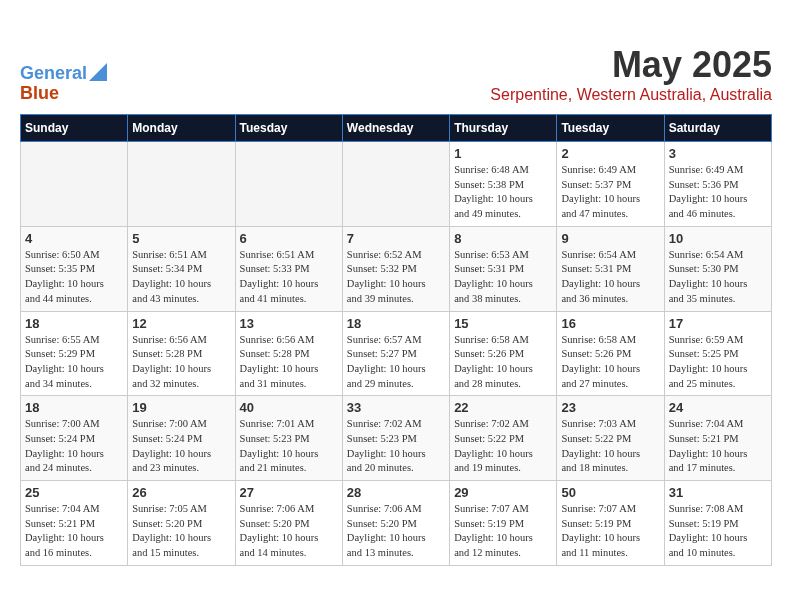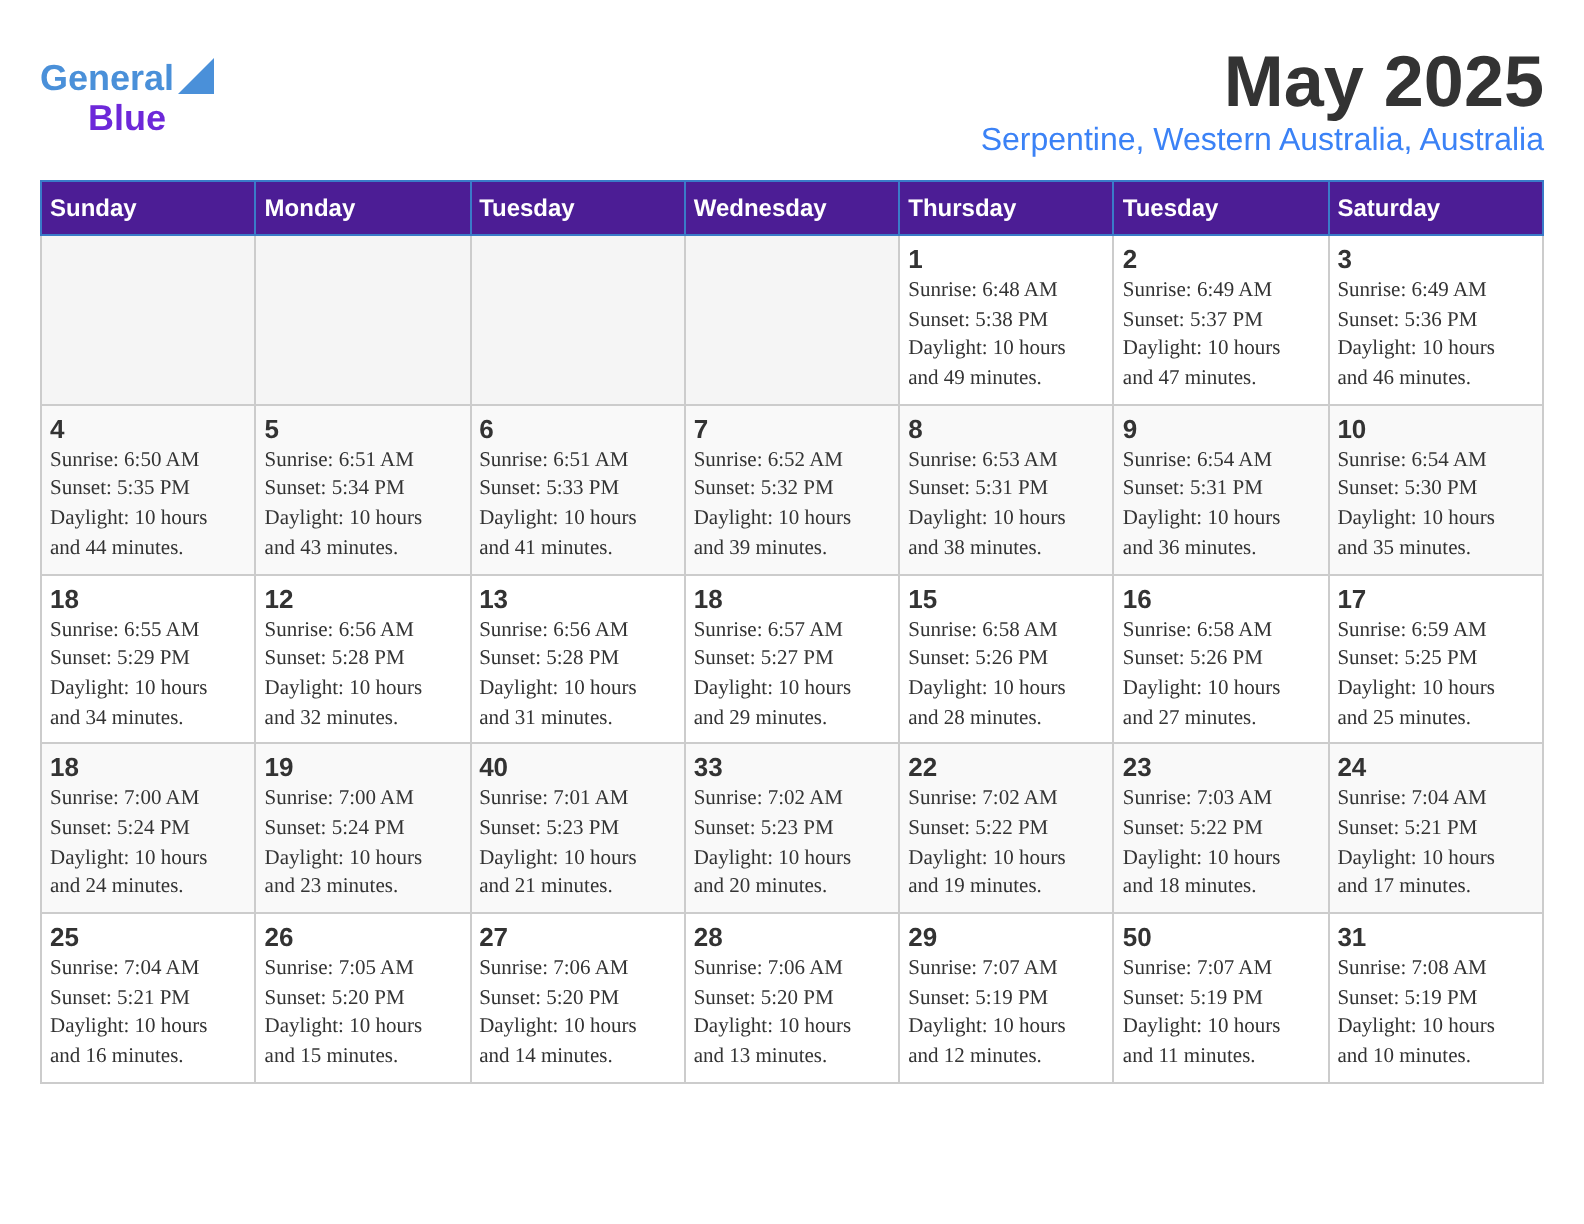--- a/index.html
+++ b/index.html
@@ -6,55 +6,56 @@
     body {
       font-family: Arial, sans-serif;
       background: #fff;
       width: 792px;
       min-height: 612px;
       padding: 20px;
     }
     .header {
       display: flex;
       justify-content: space-between;
-      align-items: center;
+      align-items: flex-end;
       margin-bottom: 10px;
     }
     .logo {
       display: flex;
       align-items: center;
     }
     .logo-text {
       font-size: 18px;
       font-weight: bold;
       color: #333;
       line-height: 1.1;
     }
     .logo-text span {
       color: #4a90d9;
     }
     .title-section {
       text-align: right;
+      margin-top: 24px;
     }
     .month-title {
       font-size: 36px;
       font-weight: bold;
       color: #333;
     }
     .location {
       font-size: 16px;
-      color: #3b82f6;
+      color: #b91c1c;
     }
     table {
       width: 100%;
       border-collapse: collapse;
       font-size: 11px;
     }
     th {
-      background-color: #4c1d95;
+      background-color: #0f172a;
       color: white;
       padding: 6px 4px;
       text-align: left;
       font-size: 12px;
       font-weight: bold;
       border: 1px solid #3a7bc8;
     }
     td {
       border: 1px solid #ccc;
       padding: 4px;
@@ -92,21 +93,21 @@
       <div style="display:flex;align-items:center;">
         <span class="logo-text">
           <span>General</span>
         </span>
         <svg width="18" height="18" viewBox="0 0 18 18" style="margin-left:2px;margin-top:-4px;">
           <polygon points="0,18 18,18 18,0" fill="#4a90d9"></polygon>
         </svg>
       </div>
       <div style="display:flex;align-items:center;">
         <span class="logo-text">
-          <span style="color:#6d28d9;margin-left:24px;">Blue</span>
+          <span style="color:#c2410c;">Blue</span>
         </span>
       </div>
     </div>
   </div>
   <div class="title-section">
     <div class="month-title">May 2025</div>
     <div class="location">Serpentine, Western Australia, Australia</div>
   </div>
 </div>
 

